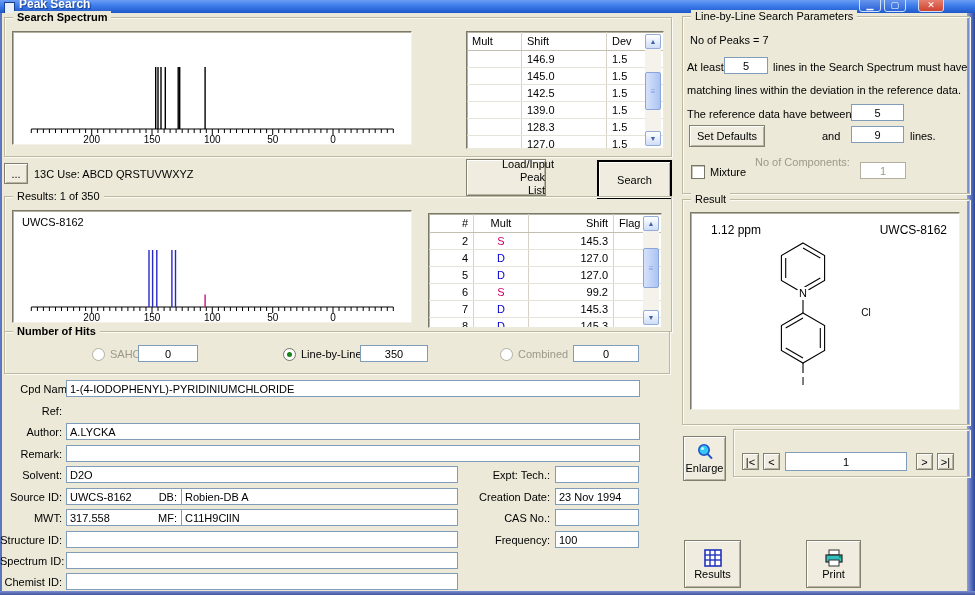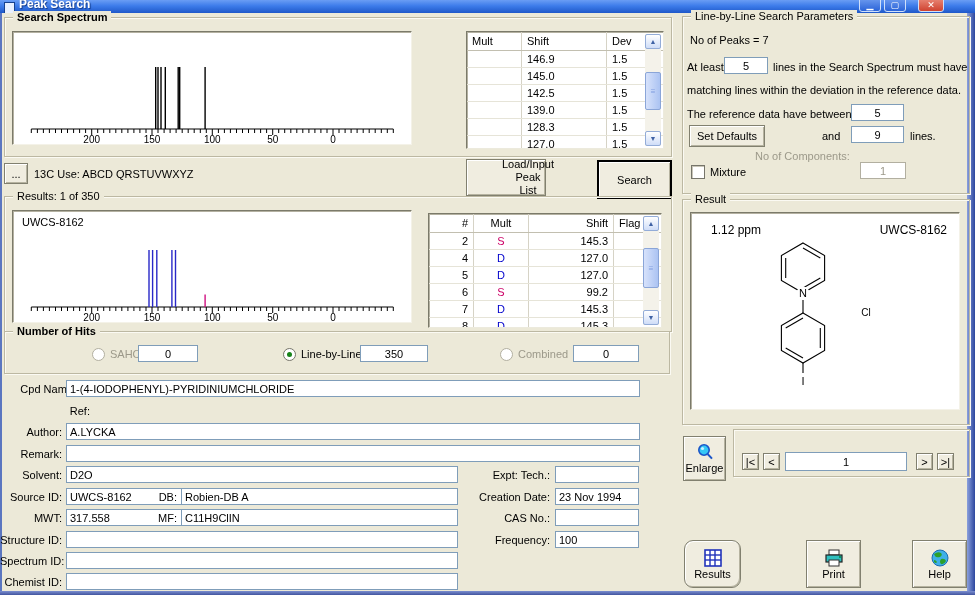--- a/index.html
+++ b/index.html
@@ -24,21 +24,21 @@
   .bold{font-weight:bold;}
   .gray{color:#9c998a;}
   .sunken{position:absolute;background:#fff;border:1px solid #7b7a6a;border-right-color:#f4f2e8;border-bottom-color:#f4f2e8;
           box-shadow:inset 1px 1px 0 #b4b1a1;box-sizing:border-box;}
   .tb{position:absolute;background:#fff;border:1px solid #7f9db9;box-sizing:border-box;height:17px;
       padding:1px 3px;font-family:"Liberation Sans",sans-serif;font-size:11px;color:#000;}
   .tb.ctr{text-align:center;}
   .tb.dis{color:#9c998a;border-color:#b2afa0;}
   .flabel{position:absolute;text-align:right;white-space:nowrap;}
   .btn{position:absolute;background:#f0ede0;border:1px solid #81806f;box-shadow:inset 1px 1px 0 #ffffff,inset -1px -1px 0 #b6b3a0;
-       display:flex;align-items:center;justify-content:center;text-align:center;box-sizing:border-box;cursor:default;}
+       display:flex;align-items:center;justify-content:center;text-align:right;box-sizing:border-box;cursor:default;}
   .btn.default{border:1px solid #000;box-shadow:inset 1px 1px 0 #ffffff,inset -1px -1px 0 #b6b3a0,0 0 0 1px #000;}
   .btn.stack{flex-direction:column;line-height:13px;}
   .radio{position:absolute;width:11px;height:11px;border-radius:50%;background:#fff;border:1px solid #76756a;box-sizing:content-box;}
   .radio.dis{border-color:#b2afa0;}
   .radio.sel::after{content:"";position:absolute;left:3px;top:3px;width:5px;height:5px;border-radius:50%;background:#18831a;}
   .cb{position:absolute;width:12px;height:12px;background:#fff;border:1px solid #76756a;box-shadow:inset 1px 1px 0 #c9c6b8;}
   
   .tbl{position:absolute;background:#fff;border:1px solid #7b7a6a;border-right-color:#eceadd;border-bottom-color:#eceadd;
        box-shadow:inset 1px 1px 0 #b4b1a1;overflow:hidden;box-sizing:border-box;}
   .trow{display:flex;height:16px;line-height:16px;border-bottom:1px solid #e6e4d8;}
@@ -369,21 +369,21 @@
   <input class="tb ctr" style="left: 138px; top: 345px; width: 60px;" value="0">
   <div class="radio sel" style="left:283px;top:348px;"></div>
   <div class="abs" style="left:301px;top:348px;">Line-by-Line</div>
   <input class="tb ctr" style="left: 360px; top: 345px; width: 68px;" value="350">
   <div class="radio dis" style="left:500px;top:348px;"></div>
   <div class="abs gray" style="left:518px;top:348px;">Combined</div>
   <input class="tb ctr" style="left: 573px; top: 345px; width: 66px;" value="0">
 
   <div class="flabel" style="left:0;top:383px;width:62px;margin-left:14px;">Cpd Name:</div>
   <input class="tb" style="left: 66px; top: 380px; width: 574px;" value="1-(4-IODOPHENYL)-PYRIDINIUMCHLORIDE">
-  <div class="flabel" style="left:0;top:405px;width:62px;padding-left:28px;">Ref:</div>
+  <div class="flabel" style="left:0;top:405px;width:62px;">Ref:</div>
   <div class="flabel" style="left:0;top:426px;width:62px;">Author:</div>
   <input class="tb" style="left: 66px; top: 423px; width: 574px;" value="A.LYCKA">
   <div class="flabel" style="left:0;top:448px;width:62px;">Remark:</div>
   <input class="tb" style="left: 66px; top: 445px; width: 574px;" value="">
   <div class="flabel" style="left:0;top:469px;width:62px;">Solvent:</div>
   <input class="tb" style="left: 66px; top: 466px; width: 392px;" value="D2O">
   <div class="flabel" style="left:0;top:491px;width:62px;">Source ID:</div>
   <input class="tb" style="left: 66px; top: 488px; width: 131px;" value="UWCS-8162">
   <div class="flabel" style="left:150px;top:491px;width:27px;" style2="">DB:</div>
   <input class="tb" style="left: 181px; top: 488px; width: 277px;" value="Robien-DB A">
@@ -418,21 +418,21 @@
   <div class="abs" style="left:687px;top:108px;">The reference data have between</div>
   <input class="tb ctr" style="left: 851px; top: 104px; width: 53px;" value="5">
   <div class="btn" style="left:689px;top:125px;width:76px;height:22px;">
     <span>Set Defaults</span>
   </div>
   <div class="abs" style="left:822px;top:130px;">and</div>
   <input class="tb ctr" style="left: 851px; top: 126px; width: 53px;" value="9">
   <div class="abs" style="left:910px;top:130px;">lines.</div>
   <div class="cb" style="left:691px;top:165px;"></div>
   <div class="abs" style="left:710px;top:166px;">Mixture</div>
-  <div class="abs gray" style="left:755px;top:150px;text-align:center;">No of Components:</div>
+  <div class="abs gray" style="left:755px;top:156px;text-align:center;">No of Components:</div>
   <input class="tb ctr dis" style="left: 860px; top: 162px; width: 46px;" value="1">
 
   <div class="group" style="left:682px;top:199px;width:286px;height:224px;">
     <div class="gtitle">Result</div>
   </div>
   <div class="sunken" style="left:690px;top:212px;width:270px;height:198px;">
     <div class="abs" style="left:20px;top:10px;font-size:12px;">1.12 ppm</div>
     <div class="abs" style="right:12px;top:10px;font-size:12px;">UWCS-8162</div>
     <svg width="270" height="198" viewBox="0 0 270 198" style="position:absolute;left:0;top:0;">
       <g stroke="#000" stroke-width="1.1" fill="none">
@@ -471,42 +471,33 @@
       </div>
     <input class="tb ctr" style="left: 51px; top: 22px; width: 122px; height: 19px;" value="1">
     <div class="btn" style="left:182px;top:23px;width:17px;height:17px;">
         <span>&gt;</span>
       </div>
     <div class="btn" style="left:203px;top:23px;width:17px;height:17px;">
         <span>&gt;|</span>
       </div>
   </div>
 
-  <div class="btn stack" style="left:684px;top:540px;width:57px;height:48px;border-radius:9px;">
+  <div class="btn stack" style="left:684px;top:540px;width:57px;height:48px;">
     <svg width="20" height="20" viewBox="0 0 20 20">
       <rect x="2" y="2" width="16" height="16" fill="#fff" stroke="#2233bb" stroke-width="1.6"></rect>
       <line x1="2" y1="7" x2="18" y2="7" stroke="#2233bb" stroke-width="1.4"></line>
       <line x1="2" y1="12" x2="18" y2="12" stroke="#2233bb" stroke-width="1.4"></line>
       <line x1="7" y1="2" x2="7" y2="18" stroke="#2233bb" stroke-width="1.4"></line>
       <line x1="12" y1="2" x2="12" y2="18" stroke="#2233bb" stroke-width="1.4"></line>
     </svg>
     <span>Results</span>
   </div>
   <div class="btn stack" style="left:806px;top:540px;width:55px;height:48px;">
     <svg width="22" height="20" viewBox="0 0 22 20">
       <rect x="6" y="2" width="10" height="5" fill="#fff" stroke="#333" stroke-width="1"></rect>
       <rect x="3" y="7" width="16" height="7" fill="#2fbfbf" stroke="#222" stroke-width="1.2"></rect>
       <rect x="6" y="12" width="10" height="6" fill="#fff" stroke="#333" stroke-width="1"></rect>
       <circle cx="17" cy="9" r="1" fill="#084"></circle>
     </svg>
     <span>Print</span>
   </div>
-  <div class="btn stack" style="left:912px;top:540px;width:55px;height:48px;">
-    <svg width="20" height="20" viewBox="0 0 20 20">
-      <circle cx="10" cy="10" r="8" fill="#3fb0e8" stroke="#1a6bb0" stroke-width="1"></circle>
-      <path d="M4 6 Q8 3 11 5 Q13 7 10 9 Q6 10 5 8 Z" fill="#2ca02c"></path>
-      <path d="M11 11 Q15 10 16 13 Q14 17 11 16 Q9 14 11 11 Z" fill="#2ca02c"></path>
-      <path d="M4 12 Q6 12 7 14 Q6 16 4 14 Z" fill="#2ca02c"></path>
-    </svg>
-    <span>Help</span>
-  </div>
 
 </div>
 
 </body></html>

